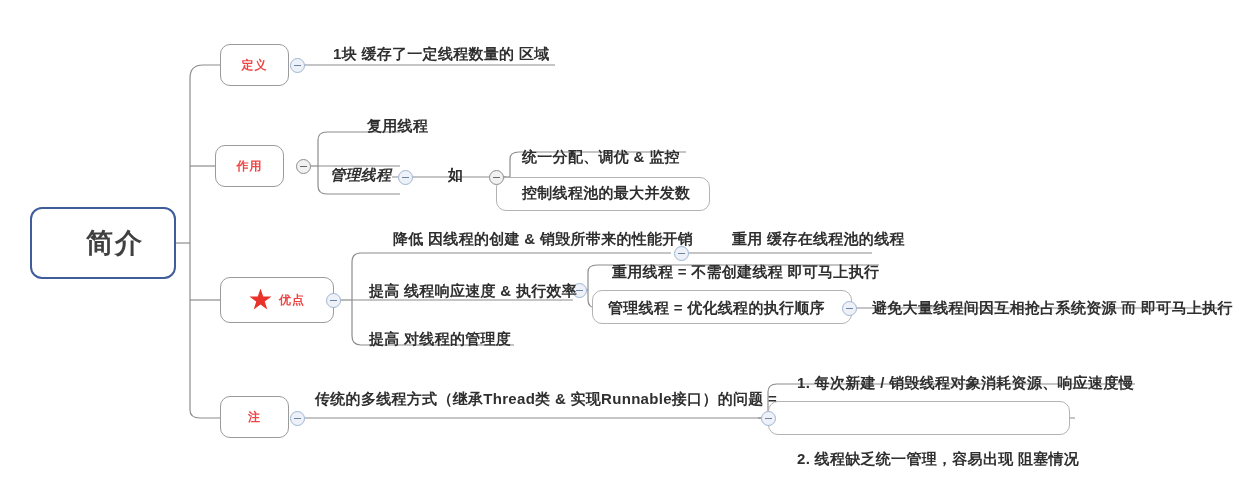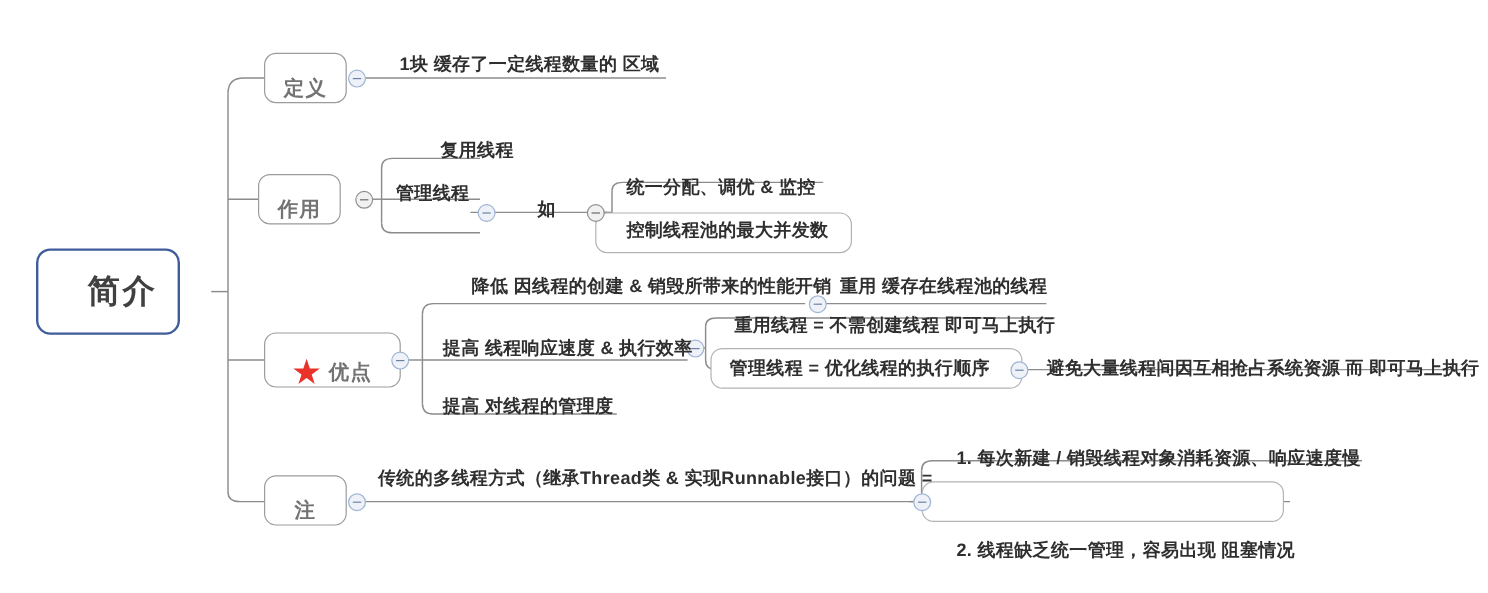--- a/index.html
+++ b/index.html
@@ -8,29 +8,28 @@
     font-family:"Liberation Sans","DejaVu Sans",sans-serif;
     -webkit-font-smoothing:antialiased;
   }
   #canvas{position:absolute;inset:0;width:1240px;height:494px;}
   svg.wires{position:absolute;left:0;top:0;width:1240px;height:494px;pointer-events:none;}
 
   
   .node{position:absolute;box-sizing:border-box;display:flex;align-items:center;
         justify-content:center;background:#ffffff;}
   .root{
-    left:30px;top:207px;width:120px;height:72px;
+    left:30px;top:207px;width:146px;height:72px;
     border:2px solid #3f5d9b;border-radius:12px;
     font-size:27px;font-weight:700;color:#404040;letter-spacing:2px;padding-left:24px;
   }
   .branch{
     border:1px solid #9b9b9b;border-radius:10px;
-    font-size:17px;font-weight:700;color:#737373;letter-spacing:1px;
+    font-size:12px;font-weight:700;color:#ef4444;letter-spacing:1px;
     background:#fff;
-    align-items:flex-end;
   }
   .n-define{left:220px;top:44px;width:69px;height:42px;}
   .n-role  {left:215px;top:145px;width:69px;height:42px;}
   .n-merit {left:220px;top:277px;width:114px;height:46px;gap:7px;}
   .n-note  {left:220px;top:396px;width:69px;height:42px;}
 
   
   .star{width:23px;height:23px;display:inline-block;flex:0 0 auto;
         background:#e8322a;
         clip-path:polygon(50% 0%,61.8% 35%,98% 35%,68.5% 57%,79.5% 91%,
@@ -157,37 +156,37 @@
   <div class="toggle" style="left:290px;top:411px;"></div>
   <div class="toggle" style="left:761px;top:411px;"></div>
 
   <div class="leaf" style="left:333px;top:45px;">
     <span>1块 缓存了一定线程数量的 区域</span>
   </div>
 
   <div class="leaf" style="left:330px;top:117px;margin-left:37px;">
     <span>复用线程</span>
   </div>
-  <div class="leaf" style="left:330px;top:153px;">
+  <div class="leaf" style="left:330px;top:166px;font-style:italic;">
     <span>管理线程</span>
   </div>
   <div class="leaf" style="left:448px;top:166px;">
     <span>如</span>
   </div>
   <div class="leaf" style="left:522px;top:148px;">
     <span>统一分配、调优 &amp; 监控</span>
   </div>
   <div class="leaf" style="left:522px;top:184px;">
     <span>控制线程池的最大并发数</span>
   </div>
 
   <div class="leaf" style="left:369px;top:230px;padding-left:24px;">
     <span>降低 因线程的创建 &amp; 销毁所带来的性能开销</span>
   </div>
-  <div class="leaf" style="left:700px;top:230px;">
+  <div class="leaf" style="left:732px;top:230px;">
     <span>重用 缓存在线程池的线程</span>
   </div>
   <div class="leaf" style="left:369px;top:282px;">
     <span>提高 线程响应速度 &amp; 执行效率</span>
   </div>
   <div class="leaf" style="left:612px;top:263px;">
     <span>重用线程 = 不需创建线程 即可马上执行</span>
   </div>
   <div class="leaf" style="left:608px;top:299px;">
     <span>管理线程 = 优化线程的执行顺序</span>

